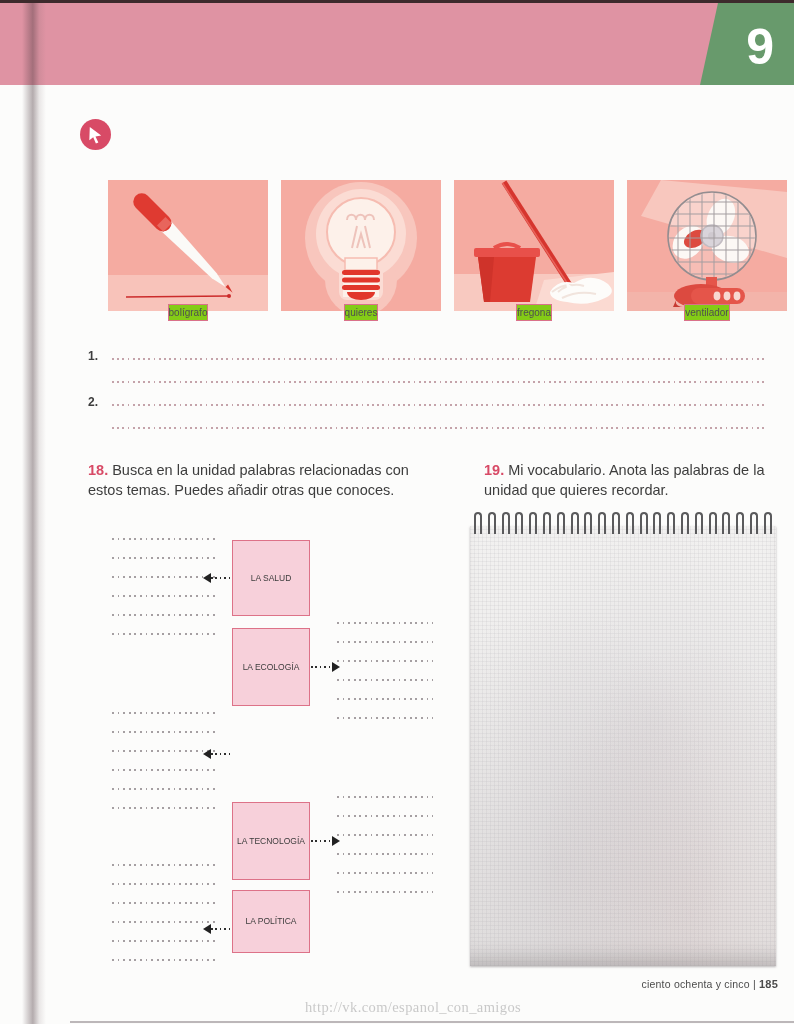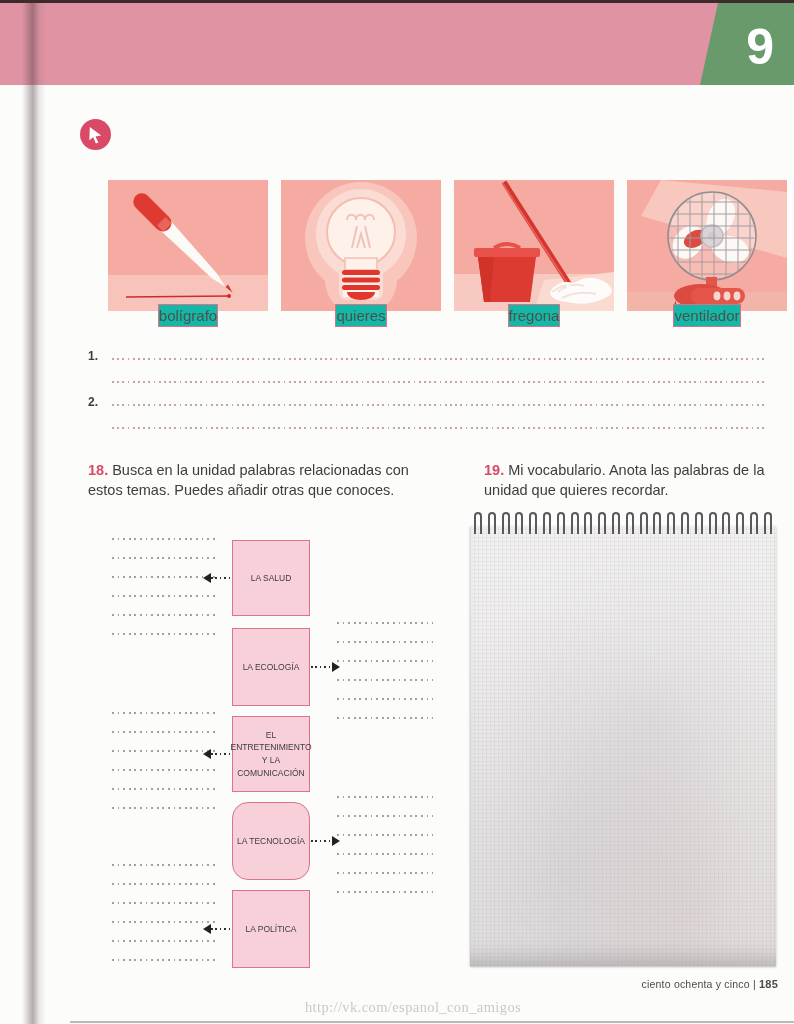--- a/index.html
+++ b/index.html
@@ -21,22 +21,22 @@
            background:#d84a66;display:flex;align-items:center;justify-content:center;}
   .instr{position:absolute;font-size:14.5px;line-height:1.38;margin:0;}
   .instr .num{color:#d84a66;font-weight:700;margin-right:4px;}
   .instr17{left:114px;top:122px;width:652px;}
   .instr18{left:88px;top:460px;width:352px;}
   .instr19{left:484px;top:460px;width:322px;}
   
   .invent-row{position:absolute;left:108px;top:180px;width:682px;display:flex;gap:13px;}
   .invent-card{width:160px;display:flex;flex-direction:column;align-items:center;}
   .invent-img{width:160px;height:131px;display:block;}
-  .invent-label{position:relative;margin-top:-7px;background:#14b8a6;border:1.5px solid #d9718a;
-                padding:2px 0;font-size:15px;color:#4f4f4f;white-space:nowrap;z-index:2;}
+  .invent-label{position:relative;margin-top:-7px;background:#84cc16;border:1.5px solid #d9718a;
+                padding:2px 0;font-size:10px;color:#4f4f4f;white-space:nowrap;z-index:2;}
   
   .answers{position:absolute;left:88px;top:340px;width:676px;}
   .ans-row{position:relative;height:23px;}
   .ans-num{position:absolute;left:0;bottom:0;font-size:12px;font-weight:700;color:#3d3d3d;}
   .ans-row .dotline{position:absolute;left:24px;right:0;bottom:3px;height:2px;
      background:repeating-linear-gradient(90deg,#c4a3aa 0 1.8px,transparent 1.8px 5.2px);}
   
   .topic-box{position:absolute;left:232px;width:78px;background:#f7d0da;border:1.5px solid #dd7288;
              display:flex;align-items:center;justify-content:center;text-align:center;
              font-size:8.5px;font-weight:500;color:#3c3c3c;padding:3px;box-sizing:border-box;line-height:1.5;}
@@ -194,23 +194,22 @@
       <div class="dotline"></div>
     </div>
   </div>
 
   <p class="instr instr18">
     <span class="num">18.</span><span>Busca en la unidad palabras relacionadas con estos temas. Puedes añadir otras que conoces.</span>
   </p>
 
   <div class="topic-box" style="top:540px;height:76px;">LA SALUD</div>
   <div class="topic-box" style="top:628px;height:78px;">LA ECOLOGÍA</div>
-  <div class="topic-box" style="top:716px;height:76px;">EL ENTRETENIMIENTO Y LA COMUNICACIÓN</div>
-  <div class="topic-box" style="top:802px;height:78px;border-radius:16px;">LA TECNOLOGÍA</div>
-  <div class="topic-box" style="top:890px;height:78px;">LA POLÍTICA</div>
+  <div class="topic-box" style="top:802px;height:78px;">LA TECNOLOGÍA</div>
+  <div class="topic-box" style="top:890px;height:63px;">LA POLÍTICA</div>
 
   <div class="dot-group left" style="top:538px;">
       <div class="dgline"></div>
       <div class="dgline"></div>
       <div class="dgline"></div>
       <div class="dgline"></div>
       <div class="dgline"></div>
       <div class="dgline"></div>
     </div>
   <div class="dot-group right" style="top:622px;">

